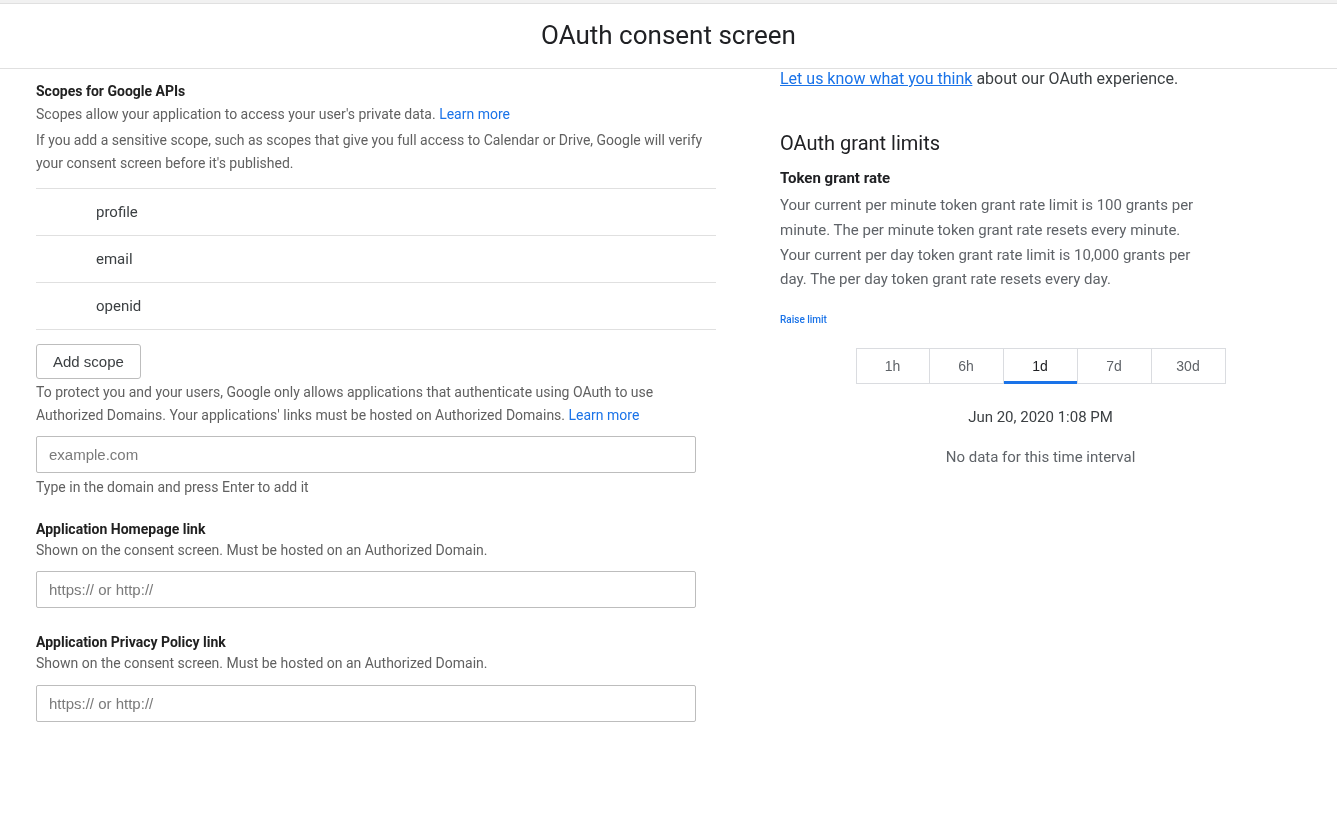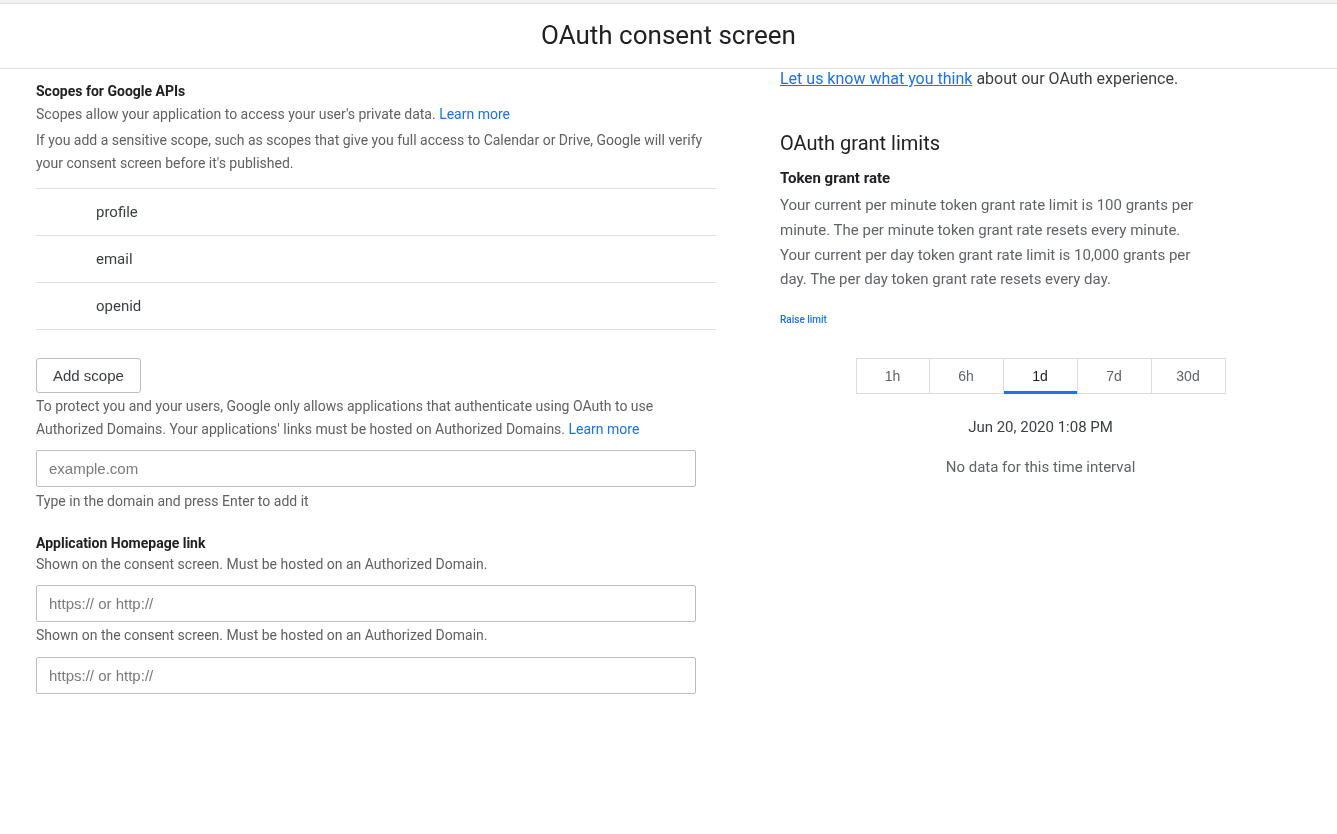--- a/index.html
+++ b/index.html
@@ -59,21 +59,21 @@
       max-width: 680px;
     }
     .scope-item {
       border-bottom: 1px solid #e0e0e0;
       padding: 14px 0 14px 60px;
       color: #3c4043;
       font-size: 15px;
     }
     .outline-btn {
       display: inline-block;
-      margin-top: 28px;
+      margin-top: 14px;
       border: 1px solid #bdbdbd;
       background: #fff;
       color: #3c4043;
       font-size: 15px;
       padding: 8px 16px;
       border-radius: 3px;
       cursor: pointer;
     }
     .label-row { margin-top: 30px; display: flex; align-items: center; gap: 8px; }
     .label-row.tight { margin-top: 26px; }
@@ -149,21 +149,21 @@
     .raise-link {
       display: inline-block;
       color: #1a73e8;
       font-size: 10px;
       font-weight: 500;
       margin-top: 22px;
       cursor: pointer;
     }
     .segmented {
       display: flex;
-      margin: 32px auto 0;
+      margin: 22px auto 0;
       width: fit-content;
       justify-content: flex-end;
     }
     .seg-btn {
       width: 74px;
       height: 36px;
       border: 1px solid #dadce0;
       border-left: none;
       background: #fff;
       color: #5f6368;
@@ -230,20 +230,23 @@
     <div class="hint">Type in the domain and press Enter to add it</div>
 
     
     <div class="label-row tight">
       <span class="label-title">Application Homepage link</span>
     </div>
     <div class="field-desc">Shown on the consent screen. Must be hosted on an Authorized Domain.</div>
     <input class="text-input" type="text" placeholder="https:// or http://" style="">
 
     
+    <div class="label-row tight">
+      <span class="label-title">Application Privacy Policy link</span>
+    </div>
     <div class="field-desc">Shown on the consent screen. Must be hosted on an Authorized Domain.</div>
     <input class="text-input" type="text" placeholder="https:// or http://" style="">
 
   </div>
 
   <div class="right">
     <div class="feedback-line">
       <a href="#" class="feedback-link">Let us know what you think</a><span> about our OAuth experience.</span>
     </div>
 

